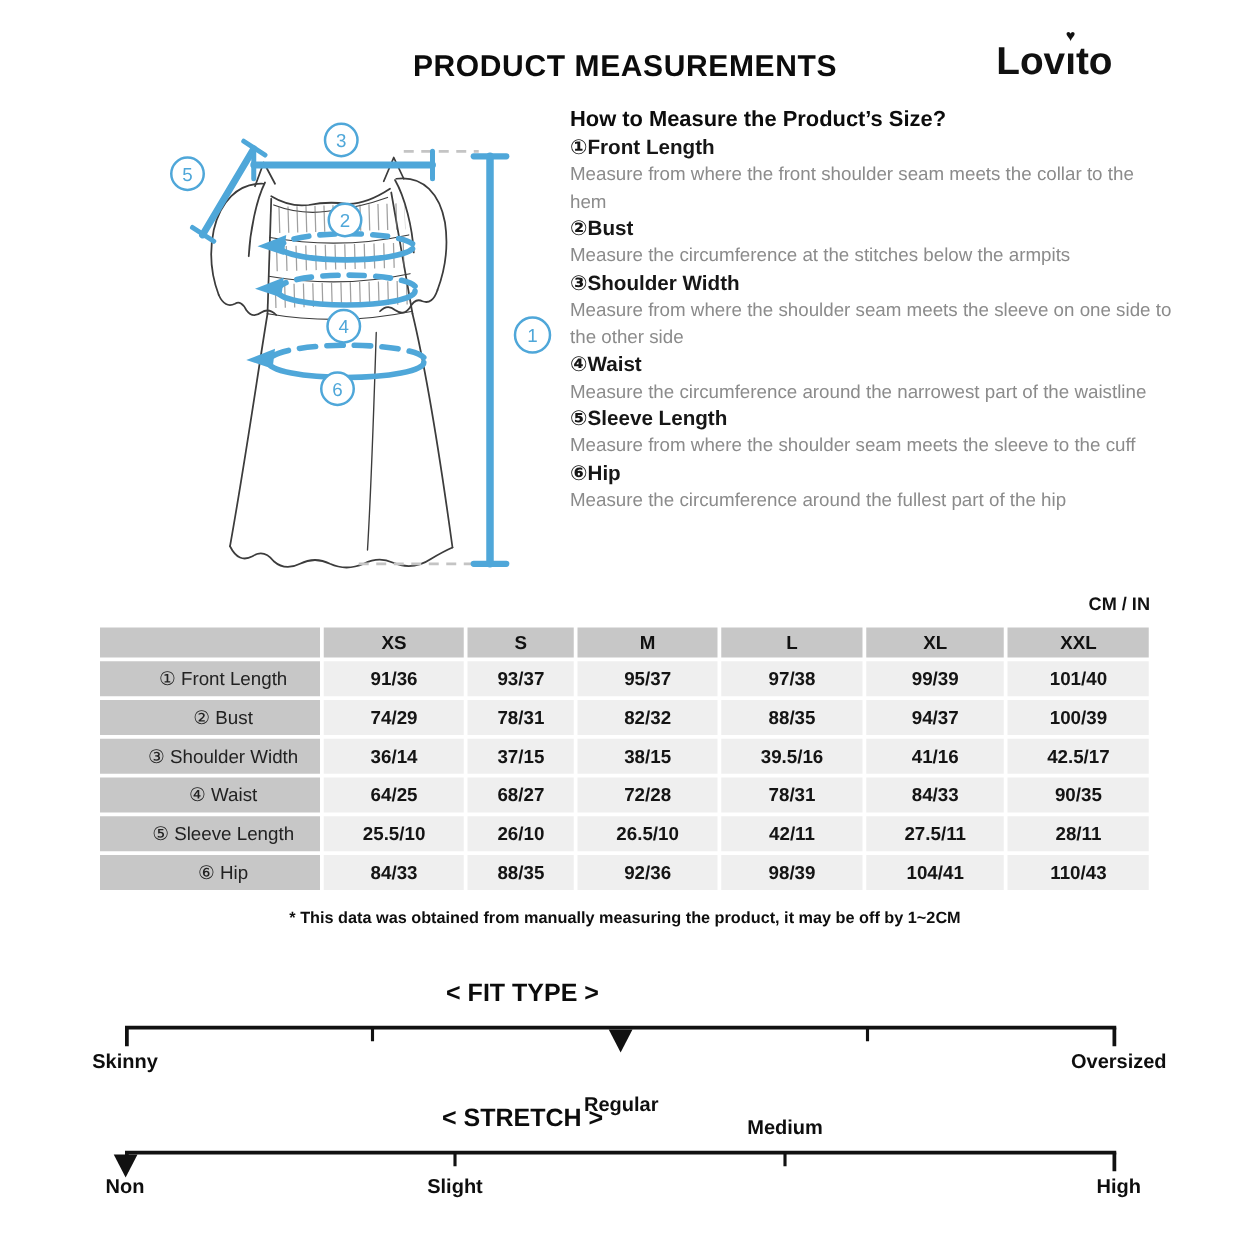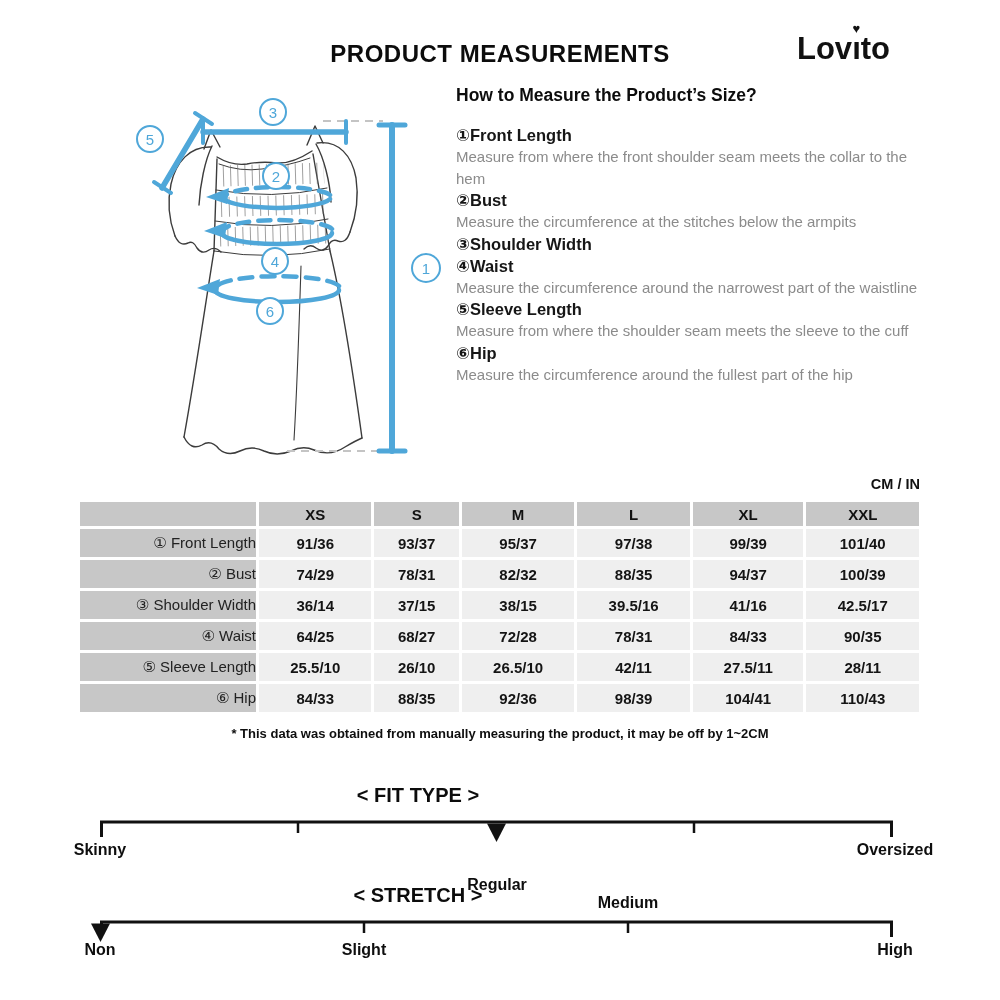--- a/index.html
+++ b/index.html
@@ -14,34 +14,34 @@
     letter-spacing:0px; color:#111; }
   .logo .i-wrap { position:relative; display:inline-block; }
   .logo .heart { position:absolute; left:50%; top:-9px; transform:translateX(-50%);
     font-size:13px; line-height:1; color:#111; }
 
   
   #diagram { position:absolute; left:95px; top:88px; width:360px; height:390px; }
 
   
   #guide { position:absolute; left:456px; top:85px; width:482px; }
-  .g-heading { font-size:17.5px; font-weight:700; color:#0c0c0c; margin-bottom:18px; }
+  .g-heading { font-size:17.5px; font-weight:700; color:#0c0c0c; margin-bottom:1px; }
   .g-title { font-size:16.5px; font-weight:700; color:#161616; line-height:22px; }
   .g-desc { font-size:15px; color:#8b8b8b; line-height:21.5px; }
 
   
   .unit-label { position:absolute; top:476px; right:80px; font-size:14.5px; font-weight:700; }
 
   
   #size-table { position:absolute; left:77px; top:499px; width:845px;
     border-collapse:separate; border-spacing:3px; }
   #size-table th, #size-table td { font-size:15px; text-align:center; vertical-align:middle;margin-top:28px; }
   #size-table th { background:#c7c7c7; height:24px; font-weight:700; }
   #size-table td { background:#efefef; height:28px; font-weight:700; color:#141414; }
-  #size-table td.lbl { background:#c7c7c7; text-align:right; padding-left:21px;
+  #size-table td.lbl { background:#c7c7c7; text-align:center; padding-left:21px;
     font-weight:400; color:#222; }
   #size-table col.c-label { width:176px; }
 
   .footnote { position:absolute; top:726px; left:0; width:1000px; text-align:center;
     font-size:13px; font-weight:700; color:#0e0e0e; }
 
   
   .scale-heading { position:absolute; left:0; width:836px; text-align:center;
     font-size:20px; font-weight:800; color:#0c0c0c; }
   .scale-svg { position:absolute; left:0; width:1000px; height:30px; }
@@ -162,20 +162,21 @@
     <div class="g-item">
       <div class="g-title"><span>①</span><span>Front Length</span></div>
       <div class="g-desc">Measure from where the front shoulder seam meets the collar to the hem</div>
     </div>
     <div class="g-item">
       <div class="g-title"><span>②</span><span>Bust</span></div>
       <div class="g-desc">Measure the circumference at the stitches below the armpits</div>
     </div>
     <div class="g-item">
       <div class="g-title"><span>③</span><span>Shoulder Width</span></div>
+      <div class="g-desc">Measure from where the shoulder seam meets the sleeve on one side to the other side</div>
     </div>
     <div class="g-item">
       <div class="g-title"><span>④</span><span>Waist</span></div>
       <div class="g-desc">Measure the circumference around the narrowest part of the waistline</div>
     </div>
     <div class="g-item">
       <div class="g-title"><span>⑤</span><span>Sleeve Length</span></div>
       <div class="g-desc">Measure from where the shoulder seam meets the sleeve to the cuff</div>
     </div>
     <div class="g-item">

